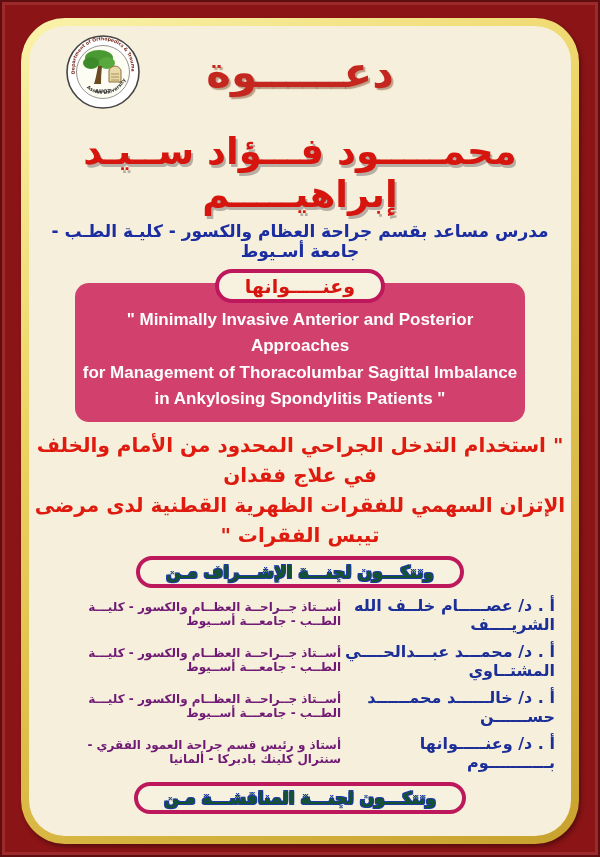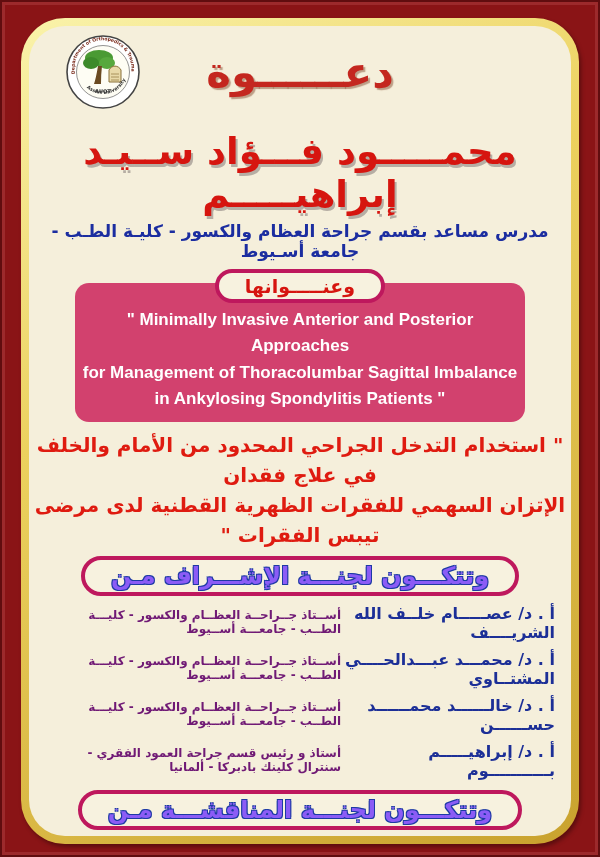--- a/index.html
+++ b/index.html
@@ -36,21 +36,21 @@
   .candidate{flex:none;margin-top:2px;text-align:center;color:#d6150f;font-weight:bold;
     font-size:37px;direction:rtl;text-shadow:2px 3px 0 #b6aea4;}
   .position{flex:none;margin-top:5px;text-align:center;color:#1b2da0;font-weight:bold;
     font-size:17px;direction:rtl;}
 
   
   .pill-row{flex:none;text-align:center;position:relative;z-index:2;}
   .pill{display:inline-block;background:#f7f2df;border:4px solid #be185d;
     border-radius:28px;padding:2px 26px;font-weight:bold;direction:rtl;}
   .pill-red{color:#d6150f;font-size:19px;}
-  .pill-gold{color:#8b5cf6;font-size:24px;
+  .pill-gold{color:#14532d;font-size:17px;
     text-shadow:-1px -1px 0 #1d3aa5,1px -1px 0 #1d3aa5,-1px 1px 0 #1d3aa5,1px 1px 0 #1d3aa5;}
   .overlap{margin-top:8px;margin-bottom:-20px;}
 
   
   .english-box{flex:none;margin:0 46px;background:#d2416e;border-radius:14px;
     color:#ffffff;font-weight:bold;font-size:17px;line-height:1.55;text-align:center;
     padding:24px 6px 10px;font-family:"Liberation Sans",sans-serif;}
 
   .arabic-title{flex:none;margin-top:8px;text-align:center;color:#df1b10;
     font-weight:bold;font-size:20px;line-height:1.5;direction:rtl;}
@@ -125,21 +125,21 @@
         </div>
         <div class="m-row">
           <span class="m-name">أ . د/ محمـــد عبـــدالحــــي المشتــاوي</span>
           <span class="m-role">أســتاذ جــراحــة العظــام والكسور - كليـــة الطــب - جامعـــة أســيوط</span>
         </div>
         <div class="m-row">
           <span class="m-name">أ . د/ خالــــــد محمــــــد حســــــن</span>
           <span class="m-role">أســتاذ جــراحــة العظــام والكسور - كليـــة الطــب - جامعـــة أســيوط</span>
         </div>
         <div class="m-row">
-          <span class="m-name">أ . د/ إبراهيـــــم بـــــــــــوم</span>
+          <span class="m-name">أ . د/ وعنـــــوانها بـــــــــــوم</span>
           <span class="m-role">أستاذ و رئيس قسم جراحة العمود الفقري - سنترال كلينك بادبركا - ألمانيا</span>
         </div>
       </div>
 
       <div class="pill-row mt6">
         <span class="pill pill-gold">وتتكـــون لجنـــة المناقشـــة مـن</span>
       </div>
 
     </div>
   </div>

